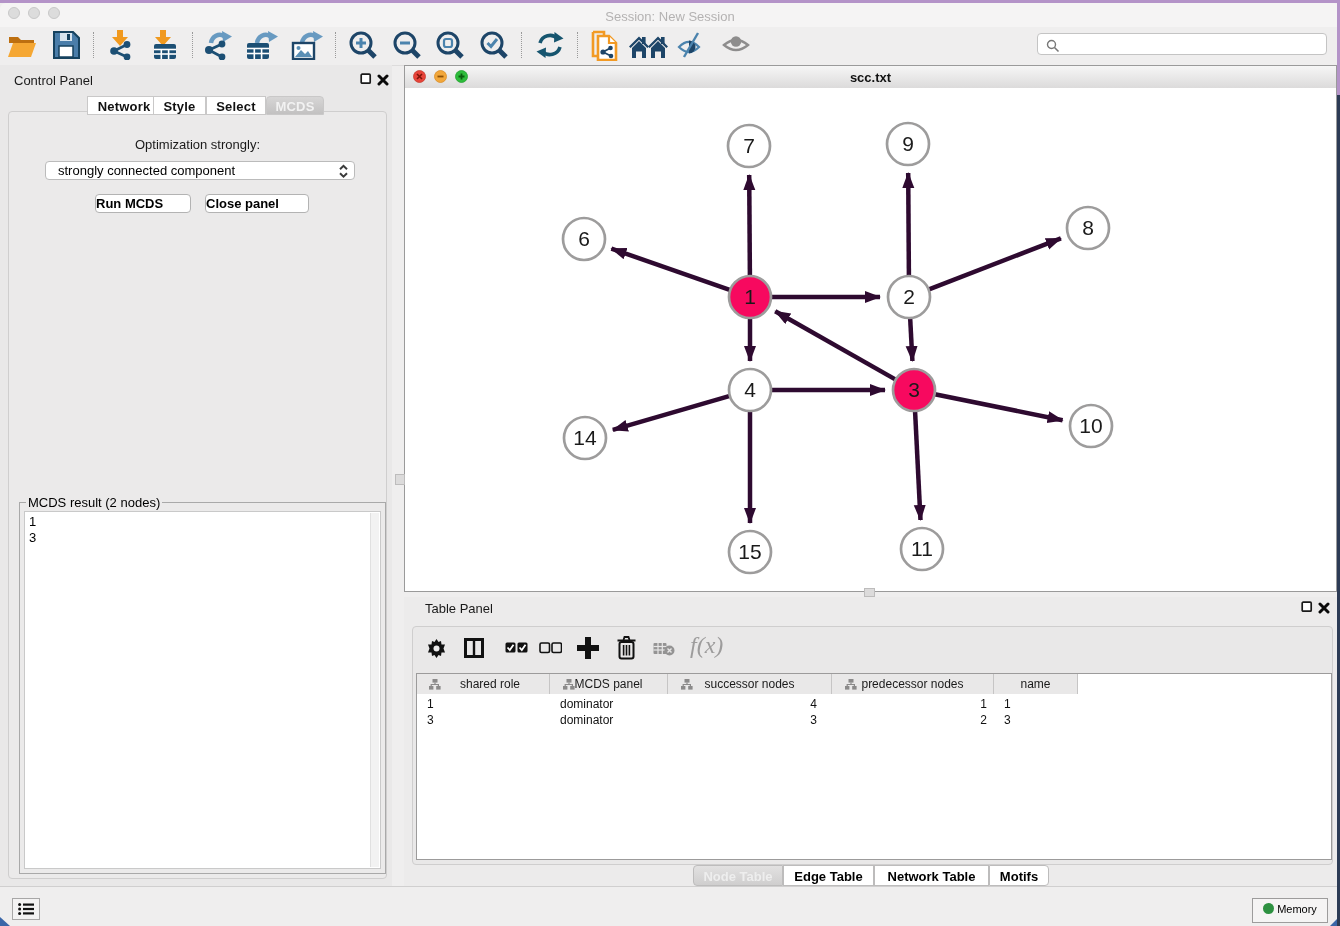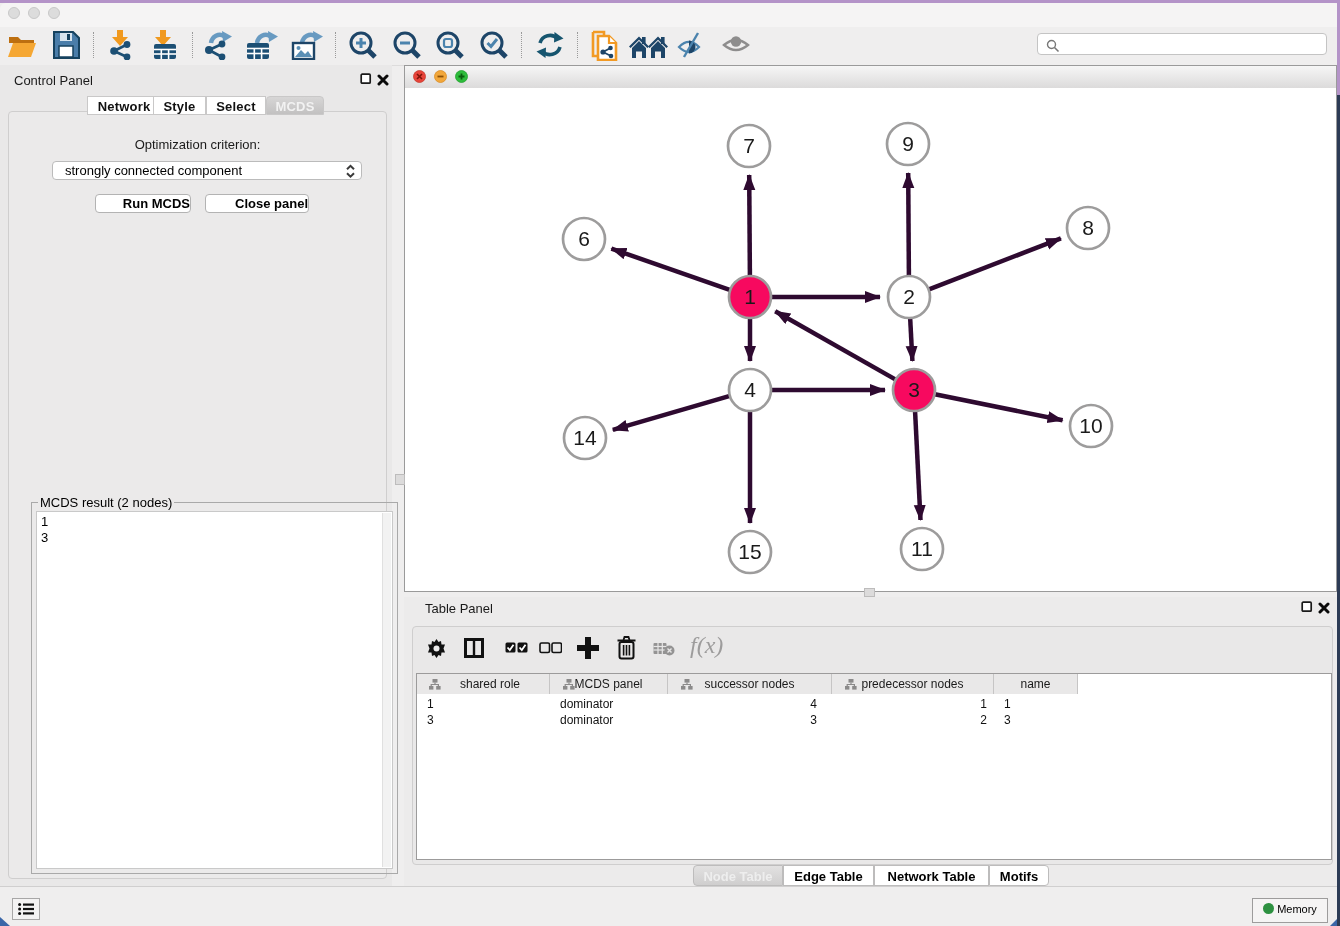--- a/index.html
+++ b/index.html
@@ -21,24 +21,24 @@
   border:1px solid #c4c4c4;border-radius:4px;}
 
 #leftpanel{left:0;top:65px;width:392px;height:821px;background:#e9e8e8;}
 #cp-title{left:14px;top:8px;font-size:13px;color:#1a1a1a;}
 #cp-body{left:8px;top:46px;width:377px;height:766px;background:#ebeaea;
   border:1px solid #cfcECE;border-radius:4px;}
 .tab{position:absolute;top:-16px;height:19px;line-height:19px;text-align:center;
   font-size:13px;font-weight:bold;letter-spacing:0.2px;background:#fff;border:1px solid #c9c8c8;box-sizing:border-box;color:#111;}
 #opt-label{left:0;top:25px;width:100%;text-align:center;font-size:13px;color:#1a1a1a;}
 #dropdown{left:36px;top:49px;width:310px;height:19px;background:#fff;border:1px solid #bbb;
-  border-radius:4px;font-size:13px;line-height:18px;padding-left:12px;box-sizing:border-box;margin-left:7px;}
+  border-radius:4px;font-size:13px;line-height:18px;padding-left:12px;box-sizing:border-box;}
 .btn{position:absolute;height:19px;background:#fff;border:1px solid #b3b3b3;border-radius:4px;
-  font-size:13px;font-weight:bold;text-align:right;line-height:17px;box-sizing:border-box;}
-#fieldset{left:10px;top:390px;width:365px;height:370px;border:1px solid #a9a9a9;margin-left:12px;}
+  font-size:13px;font-weight:bold;text-align:left;line-height:17px;box-sizing:border-box;}
+#fieldset{left:10px;top:390px;width:365px;height:370px;border:1px solid #a9a9a9;}
 #fs-legend{position:absolute;left:6px;top:-8px;background:#ebeaea;font-size:13px;padding:0 2px;}
 #fs-text{position:absolute;left:4px;top:8px;right:4px;bottom:4px;box-sizing:border-box;background:#fff;
   border:1px solid #c9c9c9;font-size:13px;line-height:16px;padding:2px 0 0 4px;}
 #fs-scroll{position:absolute;right:1px;top:1px;width:8px;bottom:1px;background:#f2f2f2;border-left:1px solid #e0e0e0;}
 
 #netwin{left:404px;top:65px;width:933px;height:527px;background:#fff;border:1px solid #9a9a9a;box-sizing:border-box;}
 #nw-titlebar{left:0;top:0;width:931px;height:22px;
   background:linear-gradient(#f6f6f6,#dcdbdb);border-bottom:1px solid #b5b5b5;}
 #nw-title{left:0;top:4px;width:100%;text-align:center;font-size:13px;color:#111;font-weight:bold;}
 #canvas{left:0;top:22px;width:931px;height:503px;background:#fff;}
@@ -58,20 +58,21 @@
   border:1px solid #9d9c9c;font-size:11px;text-align:center;line-height:21px;}
 #listbtn{position:absolute;left:12px;top:11px;width:26px;height:20px;background:#f4f3f3;
   border:1px solid #a8a7a7;}
 </style>
 </head>
 <body>
 <div class="abs" id="titlebar">
   <div class="tl" style="left:8px;"></div>
   <div class="tl" style="left:28px;"></div>
   <div class="tl" style="left:48px;"></div>
+  <div class="abs" id="title">Session: New Session</div>
 </div>
 <div class="abs" id="toolbar">
   <svg class="tbi" style="left:6px;" width="31" height="31" viewBox="0 0 31 31">
     <path d="M3,7 L12,7 L15,10 L28,10 L28,13 L3,13 Z" fill="#bd6f10"></path>
     <path d="M2,27 L7,13 L30,13 L25,27 Z" fill="#f5a733"></path>
   </svg>
   <svg class="tbi" style="left:51px;" width="30" height="30" viewBox="0 0 30 30">
     <path d="M3,2 h19 l6,6 v20 h-25 z" fill="#4a7da9" stroke="#16425f" stroke-width="2"></path>
     <rect x="9" y="3" width="12" height="8" fill="#d7e4ee"></rect>
     <rect x="16" y="4" width="3" height="6" fill="#16425f"></rect>
@@ -196,21 +197,21 @@
     <rect x="1.2" y="1.2" width="9" height="9" rx="1" fill="#fff" stroke="#1a1a1a" stroke-width="1.7"></rect>
     </svg>
   <svg class="abs" style="left:377px;top:9px;" width="12" height="12" viewBox="0 0 12 12">
     <path d="M2,2 L10,10 M10,2 L2,10" stroke="#0a0a0a" stroke-width="3" stroke-linecap="round"></path>
     </svg>
   <div class="abs" id="cp-body">
     <div class="tab" style="left:78px;width:74px;">Network</div>
     <div class="tab" style="left:144px;width:53px;">Style</div>
     <div class="tab" style="left:197px;width:60px;">Select</div>
     <div class="tab" style="left:257px;width:58px;background:linear-gradient(#d7d6d6,#c2c1c1);color:#f2f2f2;border-radius:4px 4px 0 0;">MCDS</div>
-    <div class="abs" id="opt-label">Optimization criterion:</div>
+    <div class="abs" id="opt-label">Optimization strongly:</div>
     <div class="abs" id="dropdown">strongly connected component
       <svg width="11" height="15" style="position:absolute;right:5px;top:2px;" viewBox="0 0 11 15">
         <path d="M2,5.2 L5.5,1.8 L9,5.2 M2,9.3 L5.5,12.7 L9,9.3" fill="none" stroke="#3a3a3a" stroke-width="2"></path>
         </svg>
     </div>
     <div class="btn" style="left:86px;top:82px;width:96px;">Run MCDS</div>
     <div class="btn" style="left:196px;top:82px;width:104px;">Close panel</div>
     <div class="abs" id="fieldset">
       <div id="fs-legend">MCDS result (2 nodes)</div>
       <div id="fs-text">1<br>3<div id="fs-scroll"></div></div>
@@ -221,20 +222,21 @@
 <div class="abs" id="netwin">
   <div class="abs" id="nw-titlebar">
     <svg class="abs" style="left:8px;top:4px;" width="56" height="13" viewBox="0 0 56 13">
       <circle cx="6.5" cy="6.5" r="6" fill="#e8443a" stroke="#c43c30" stroke-width="0.8"></circle>
       <path d="M4,4 L9,9 M9,4 L4,9" stroke="#7e1408" stroke-width="1.6"></path>
       <circle cx="27.5" cy="6.5" r="6" fill="#f2a73b" stroke="#d98e27" stroke-width="0.8"></circle>
       <path d="M24.5,6.5 H30.5" stroke="#8c5006" stroke-width="1.8"></path>
       <circle cx="48.5" cy="6.5" r="6" fill="#2dbc3b" stroke="#25a231" stroke-width="0.8"></circle>
       <path d="M45.5,6.5 H51.5 M48.5,3.5 V9.5" stroke="#0a5e0e" stroke-width="1.8"></path>
     </svg>
+    <div class="abs" id="nw-title">scc.txt</div>
   </div>
   <div class="abs" id="canvas">
     <svg width="931" height="503" viewBox="0 0 931 503">
       <defs>
         <marker id="arw" markerUnits="userSpaceOnUse" markerWidth="18" markerHeight="14" refX="15" refY="6" orient="auto">
           <path d="M0,0 L16,6 L0,12 z" fill="#2e0a30"></path>
         </marker>
       </defs>
       <g stroke="#2e0a30" stroke-width="4.5" marker-end="url(#arw)">
         <line x1="344.9" y1="189.0" x2="344.2" y2="87.0"></line>

